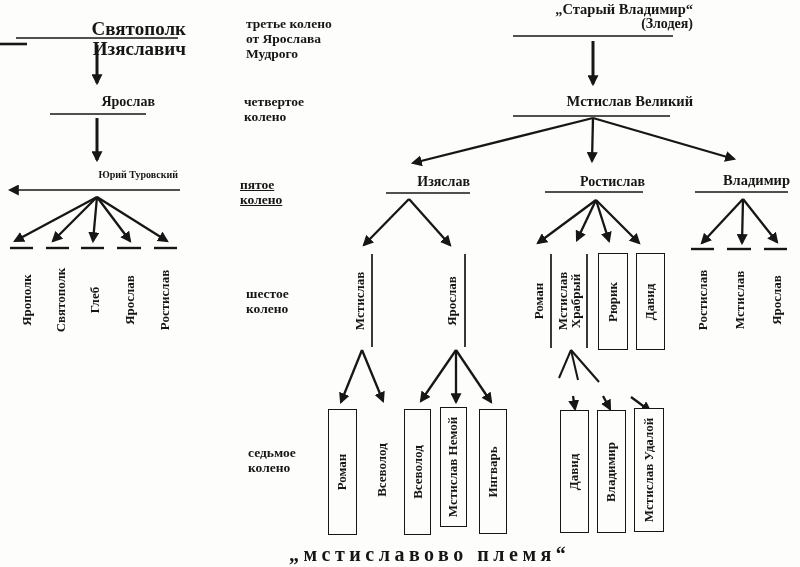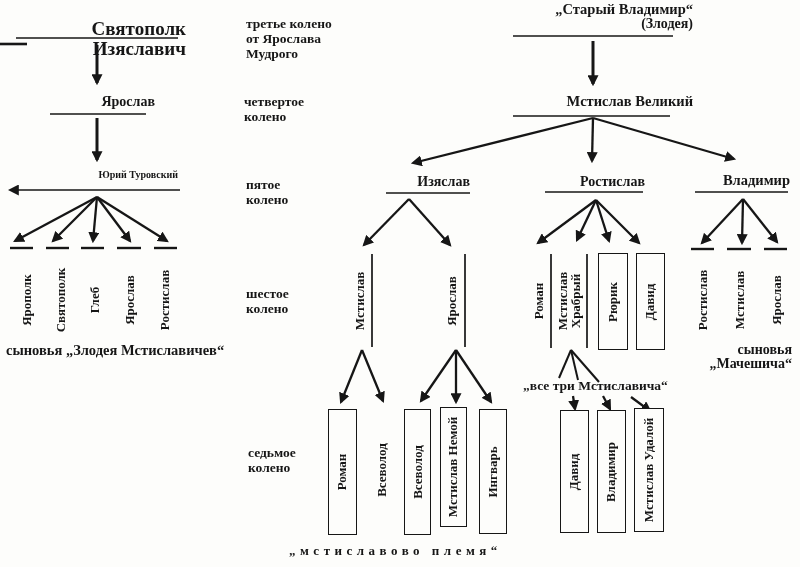--- a/index.html
+++ b/index.html
@@ -108,21 +108,21 @@
 
   <div class="t gen" style="left:246px; top:16px;">
     <div>третье колено</div>
     <div>от  Ярослава</div>
     <div>Мудрого</div>
   </div>
   <div class="t gen" style="left:244px; top:94px;">
     <div>четвертое</div>
     <div>колено</div>
   </div>
-  <div class="t gen" style="left:246px; top:177px;">
+  <div class="t gen" style="left:240px; top:177px;text-decoration:underline;">
     <div>пятое</div>
     <div>колено</div>
   </div>
   <div class="t gen" style="left:246px; top:286px;">
     <div>шестое</div>
     <div>колено</div>
   </div>
   <div class="t gen" style="left:248px; top:445px;">
     <div>седьмое</div>
     <div>колено</div>
@@ -141,21 +141,20 @@
   <div class="v" style="left:83px;  top:257px; width:24px; height:86px;">
     <span>Глеб</span>
     </div>
   <div class="v" style="left:118px; top:257px; width:24px; height:86px;">
     <span>Ярослав</span>
     </div>
   <div class="v" style="left:153px; top:257px; width:24px; height:86px;">
     <span>Ростислав</span>
     </div>
 
-  <div class="t cap" style="left:6px; top:343px; font-size:14.5px;">сыновья „Злодея Мстиславичев“</div>
 
   <div class="t c" style="left:493px; top:2px; width:200px; font-size:14.5px;">„Старый Владимир“</div>
   <div class="t c" style="left:493px; top:17px; width:200px; font-size:14px;">(Злодея)</div>
   <div class="t c" style="left:493px; top:94px; width:200px; font-size:14.5px;">Мстислав Великий</div>
   <div class="t c" style="left:386px; top:175px; width:84px; font-size:14px;">Изяслав</div>
   <div class="t c" style="left:545px; top:175px; width:100px; font-size:14px;">Ростислав</div>
   <div class="t c" style="left:694px; top:173px; width:96px; font-size:14.5px;">Владимир</div>
 
   <div class="v" style="left:348px; top:256px; width:24px; height:90px;">
     <span>Мстислав</span>
@@ -180,49 +179,44 @@
   <div class="v" style="left:691px; top:257px; width:24px; height:86px;">
     <span>Ростислав</span>
     </div>
   <div class="v" style="left:728px; top:257px; width:24px; height:86px;">
     <span>Мстислав</span>
     </div>
   <div class="v" style="left:765px; top:257px; width:24px; height:86px;">
     <span>Ярослав</span>
     </div>
 
-  <div class="t c cap" style="left:688px; top:343px; width:104px; line-height:14px;">
-    <div>сыновья</div>
-    <div>„Мачешича“</div>
-  </div>
 
   <div class="v box" style="left:328px; top:409px; width:29px; height:126px;">
     <span>Роман</span>
     </div>
   <div class="v" style="left:370px; top:432px; width:24px; height:76px;">
     <span>Всеволод</span>
     </div>
 
   <div class="v box" style="left:404px; top:409px; width:27px; height:126px;">
     <span>Всеволод</span>
     </div>
   <div class="v box" style="left:440px; top:407px; width:27px; height:120px;">
     <span>Мстислав Немой</span>
     </div>
   <div class="v box" style="left:479px; top:409px; width:28px; height:125px;">
     <span>Ингварь</span>
     </div>
 
-  <div class="t cap" style="left:523px; top:379px; font-size:13.5px;">„все три Мстиславича“</div>
 
   <div class="v box" style="left:560px; top:410px; width:29px; height:123px;">
     <span>Давид</span>
     </div>
   <div class="v box" style="left:597px; top:410px; width:29px; height:123px;">
     <span>Владимир</span>
     </div>
   <div class="v box" style="left:634px; top:408px; width:30px; height:124px;">
     <span>Мстислав Удалой</span>
     </div>
 
-  <div class="t cap" style="left:289px; top:544px; font-size:13px; letter-spacing:4.5px;">„мстиславово племя“</div>
+  <div class="t cap" style="left:289px; top:544px; font-size:20px; letter-spacing:4.5px;">„мстиславово племя“</div>
 
 </div>
 
 </body></html>

